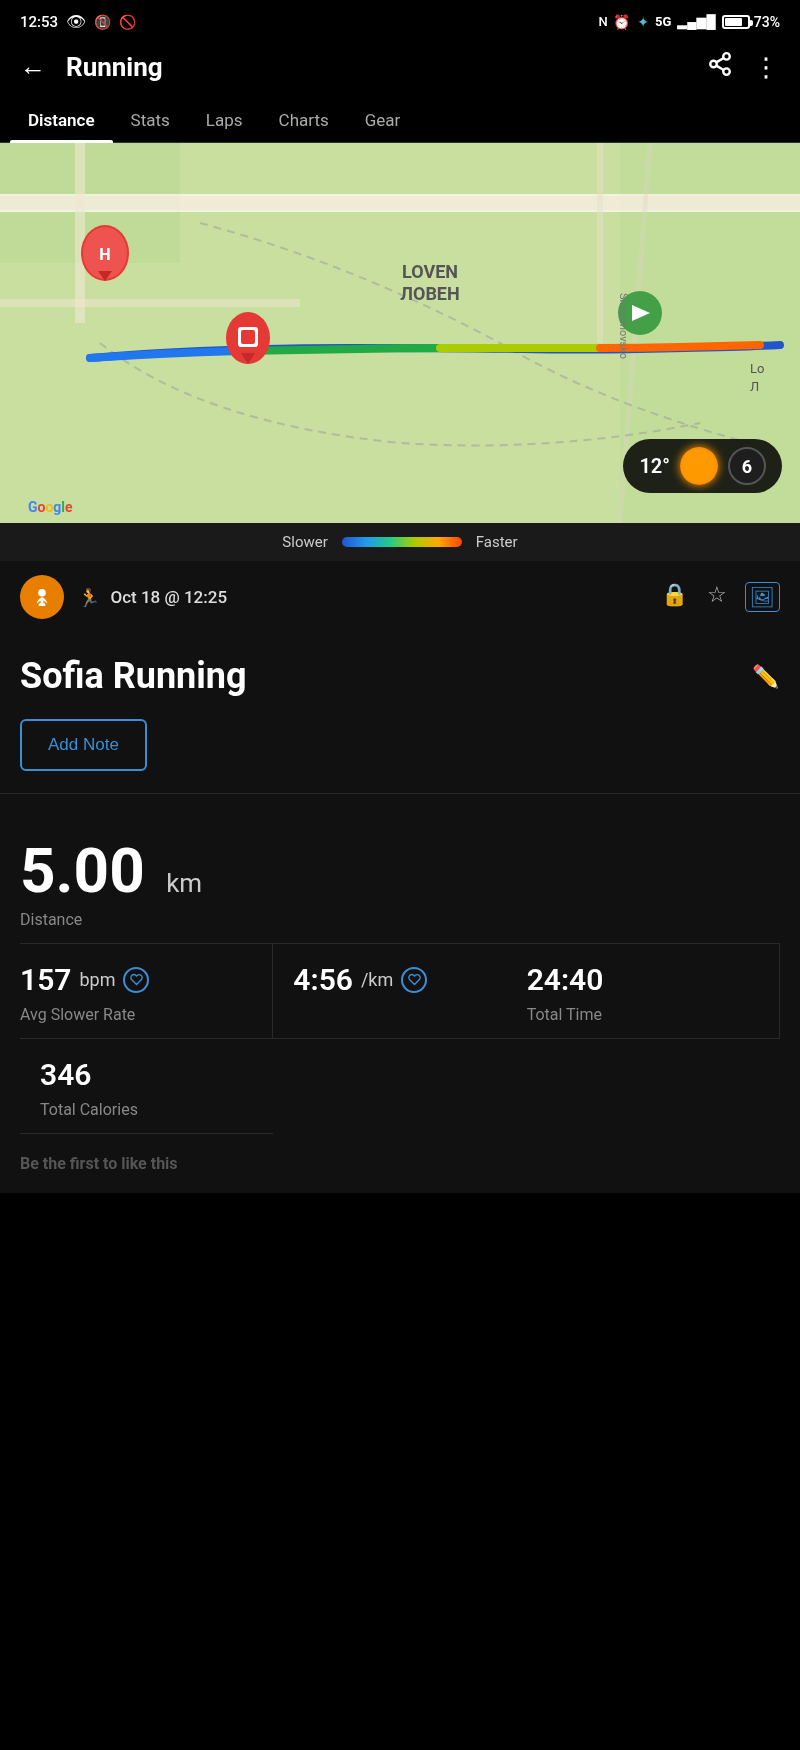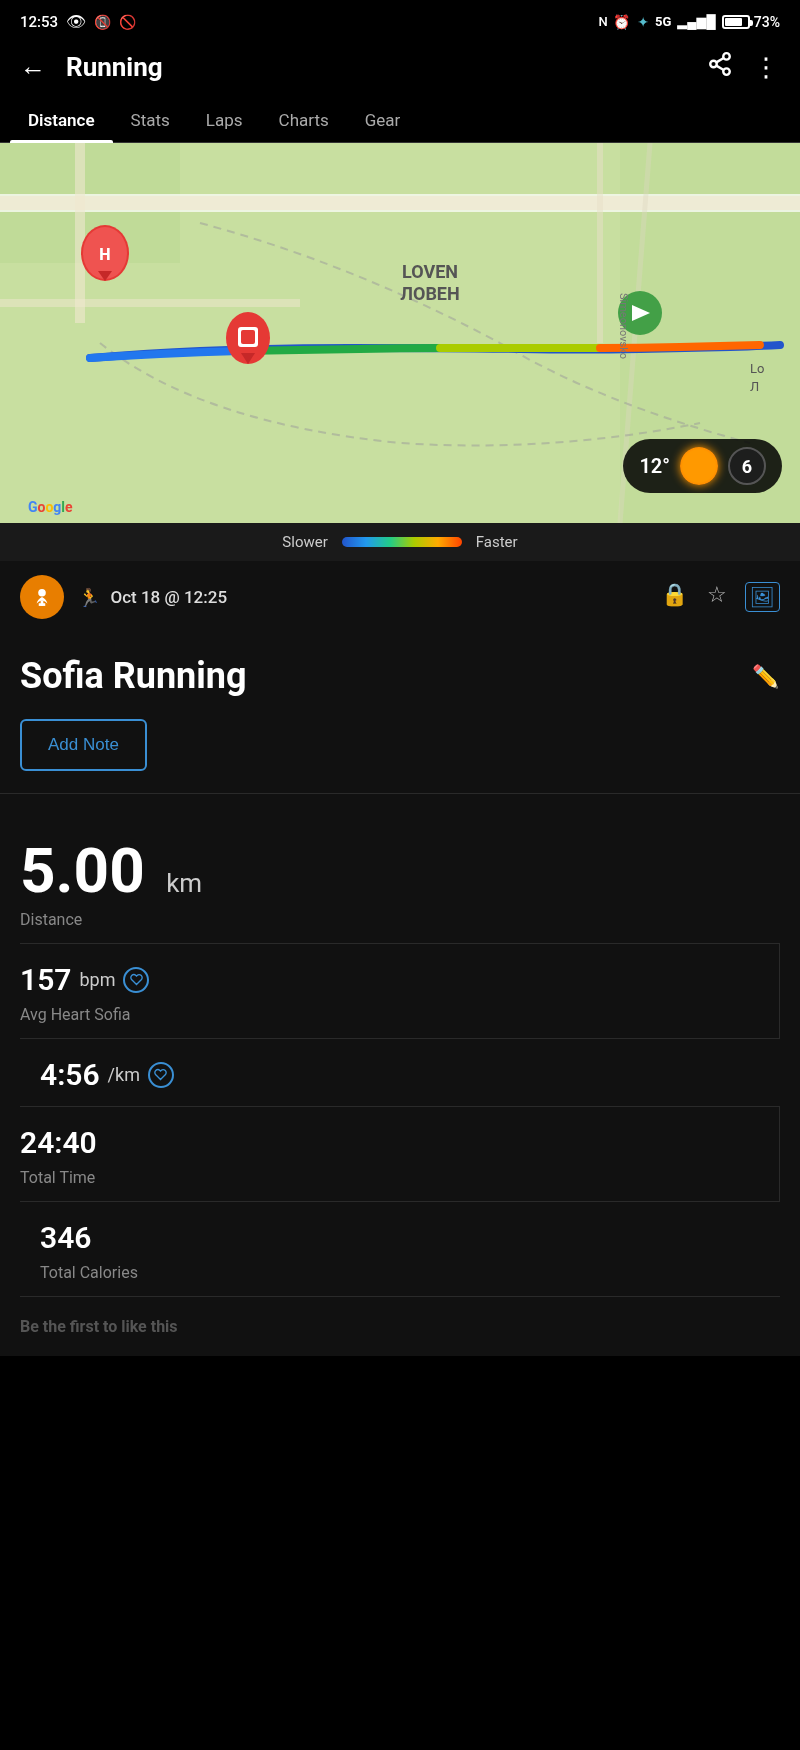--- a/index.html
+++ b/index.html
@@ -245,21 +245,21 @@
     }
     .stat-label {
       font-size: 16px;
       color: #888;
       margin-top: 8px;
     }
 
     
     .stats-grid {
       display: grid;
-      grid-template-columns: 1fr;
+      grid-template-columns: 1fr 1fr 1fr;
       gap: 0;
     }
     .stat-cell {
       padding: 18px 0 14px;
       border-bottom: 1px solid #2a2a2a;
     }
     .stat-cell:nth-child(odd) {
       padding-right: 20px;
       border-right: 1px solid #2a2a2a;
     }
@@ -469,21 +469,21 @@
       <div class="stat-cell">
         <div class="stat-value">
           <span>157</span>
           <span class="unit">bpm</span>
           <div class="stat-icon-circle">
             <svg width="13" height="13" viewBox="0 0 24 24" fill="none" stroke="#3a8fd4" stroke-width="2.5">
               <path d="M20.84 4.61a5.5 5.5 0 0 0-7.78 0L12 5.67l-1.06-1.06a5.5 5.5 0 0 0-7.78 7.78l1.06 1.06L12 21.23l7.78-7.78 1.06-1.06a5.5 5.5 0 0 0 0-7.78z"></path>
             </svg>
           </div>
         </div>
-        <div class="stat-label">Avg Heart Sofia</div>
+        <div class="stat-label">Avg Slower Rate</div>
       </div>
 
       <div class="stat-cell">
         <div class="stat-value">
           <span>4:56</span>
           <span class="unit">/km</span>
           <div class="stat-icon-circle">
             <svg width="13" height="13" viewBox="0 0 24 24" fill="none" stroke="#3a8fd4" stroke-width="2.5">
               <path d="M20.84 4.61a5.5 5.5 0 0 0-7.78 0L12 5.67l-1.06-1.06a5.5 5.5 0 0 0-7.78 7.78l1.06 1.06L12 21.23l7.78-7.78 1.06-1.06a5.5 5.5 0 0 0 0-7.78z"></path>
             </svg>

